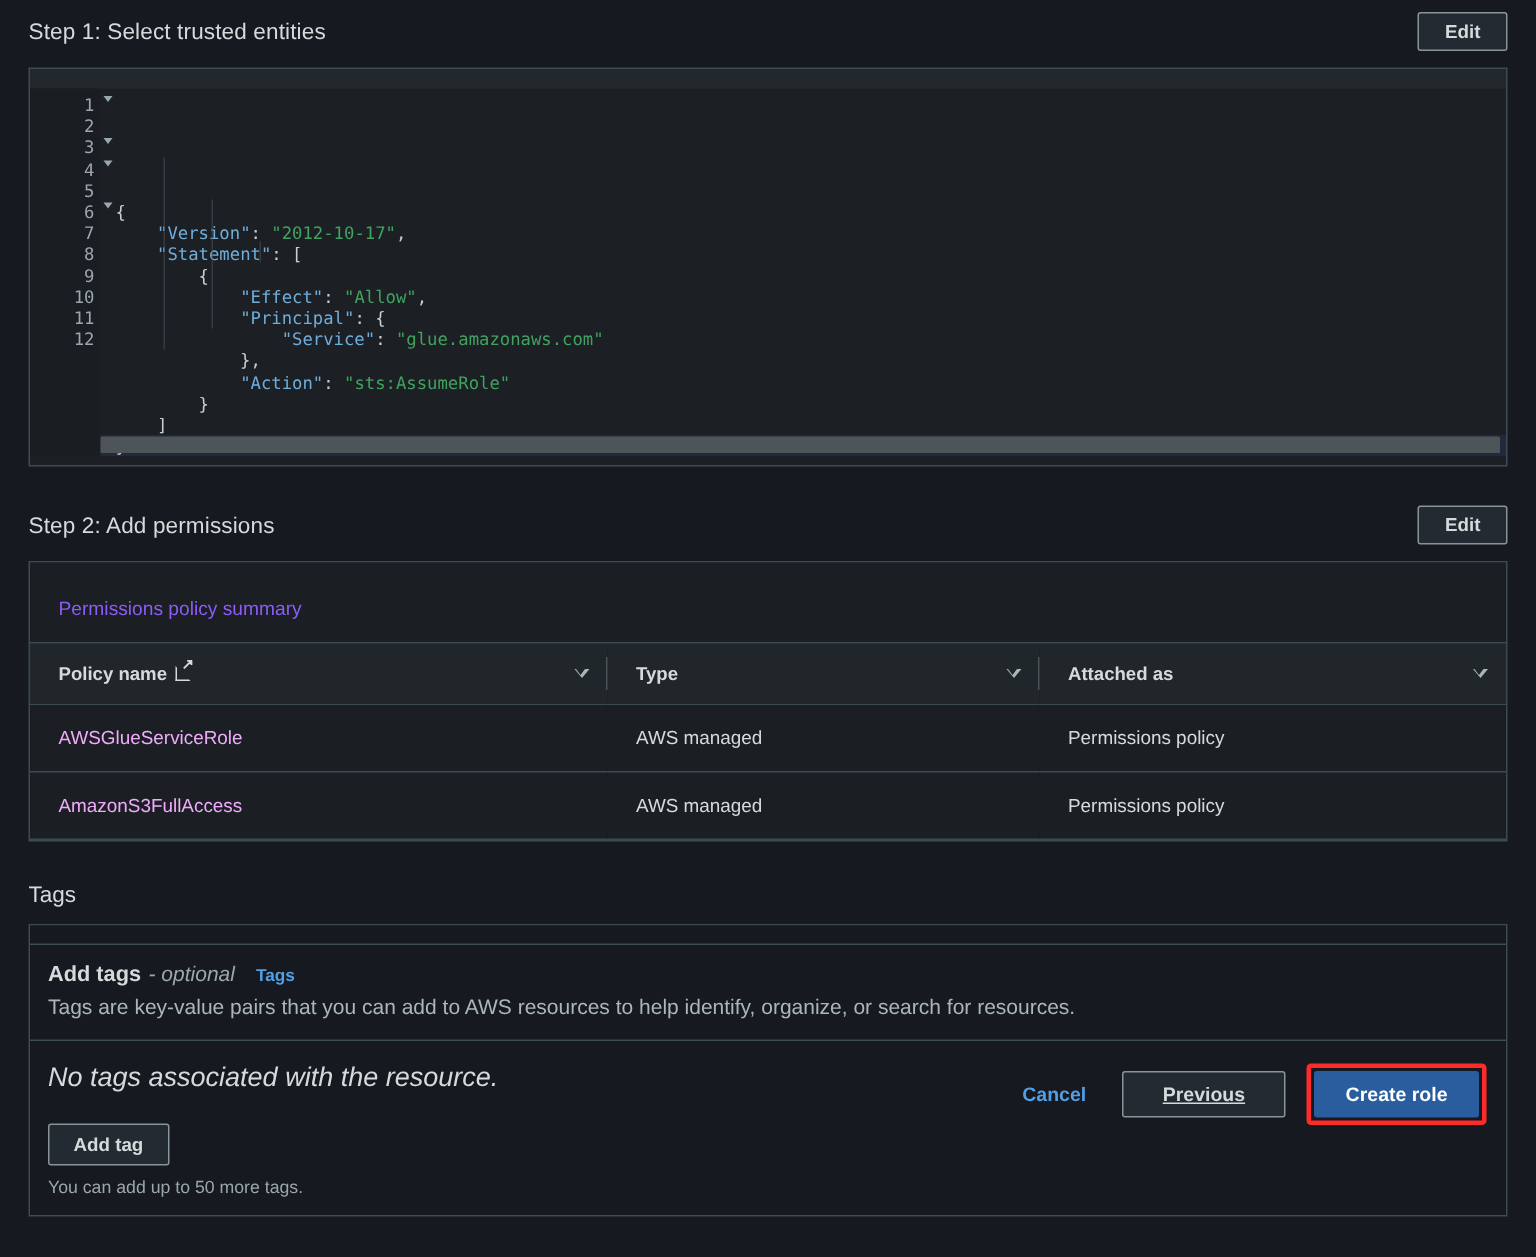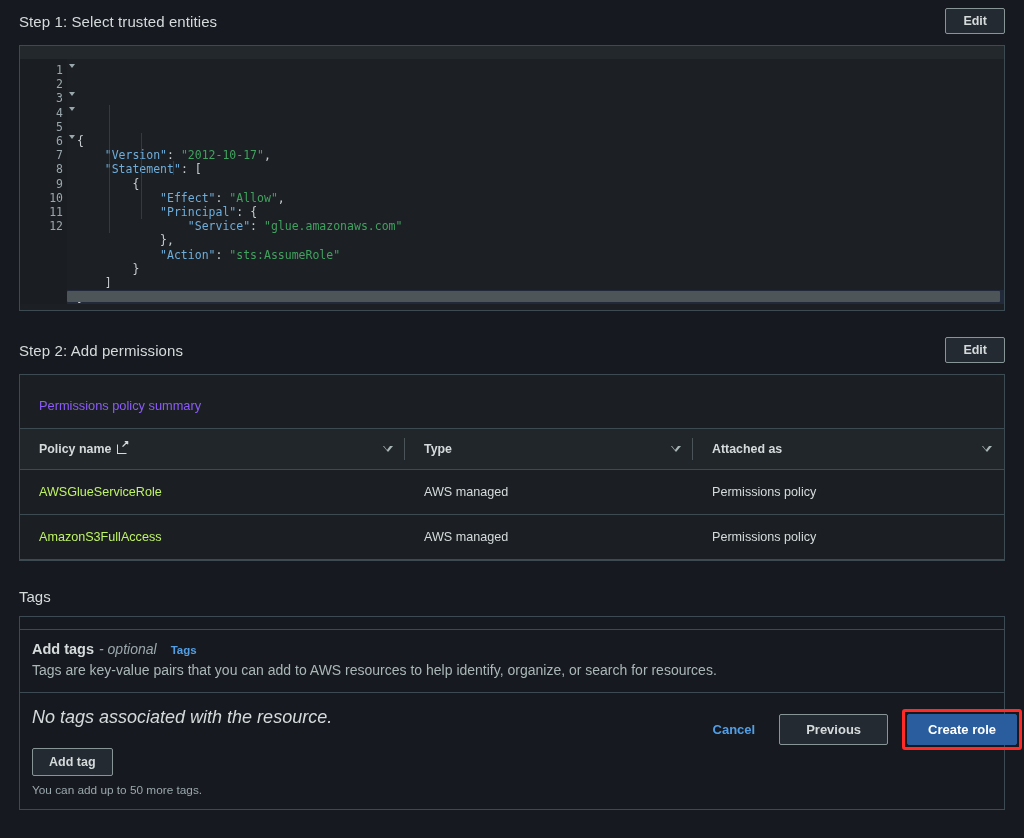--- a/index.html
+++ b/index.html
@@ -149,21 +149,21 @@
     content:"↗"; position:absolute; right:-2px; top:-5px;
     font-size:10px; line-height:10px; color:#d5dbdb;
   }
   table.ptable td {
     font-size: 12.6px; color: #d5dbdb;
     padding: 15px 12px 15px 19px;
     border-bottom: 1px solid #3c4a52;
     background: #1b1f23;
   }
   table.ptable tr:last-child td { border-bottom: 1px solid #3c4a52; }
-  .plink { color: #bef264; text-decoration: none; cursor: pointer; margin-top: 28px; }
+  .plink { color: #f0abfc; text-decoration: none; cursor: pointer; margin-top: 28px; }
 
   
   .tags-title { font-size: 15px; color: #d5dbdb; padding: 0 19px; }
   .tagbox {
     margin: 11px 19px 0 19px;
     border: 1px solid #3c4a52;
     background: #16191f;
   }
   .tagbox-strip { height: 13px; border-bottom: 1px solid #3c4a52; background:#16191f; }
   .tagbox-head { padding: 11px 12px 14px 12px; border-bottom: 1px solid #3c4a52; }
@@ -177,31 +177,31 @@
   .btn-addtag {
     margin-top: 20px;
     background: #242a31; border: 1px solid #879596; border-radius: 2px;
     color: #d5dbdb; font-family: "Liberation Sans", sans-serif;
     font-size: 12.5px; font-weight: bold; padding: 6px 16px; cursor: pointer;
   }
   .tag-hint { font-size: 11.8px; color: #9aa7ad; margin-top: 7px; }
 
   
   .footer {
-    position: absolute; right: 2px; bottom: 14px;
+    position: absolute; right: 33px; bottom: 14px;
     display: flex; align-items: center; gap: 14px;
   }
   .lnk-cancel {
     color: #539fe5; font-size: 13px; font-weight: bold;
     text-decoration: none; cursor: pointer; padding: 6px 10px;
   }
   .btn-prev {
     background: #242a31; border: 1px solid #879596; border-radius: 2px;
     color: #d5dbdb; font-family: "Liberation Sans", sans-serif;
-    font-size: 13px; font-weight: bold; padding: 7px 26px; cursor: pointer;
+    font-size: 13px; font-weight: bold; padding: 7px 26px; cursor: pointer; text-decoration: underline;
   }
   .create-wrap {
     border: 3px solid #ff2b28; border-radius: 3px; padding: 2px;
     display: inline-flex;
   }
   .btn-create {
     background: #2a5d9e; border: 1px solid #2a5d9e; border-radius: 2px;
     color: #ffffff; font-family: "Liberation Sans", sans-serif;
     font-size: 13px; font-weight: bold; padding: 7px 20px; cursor: pointer;
   }

